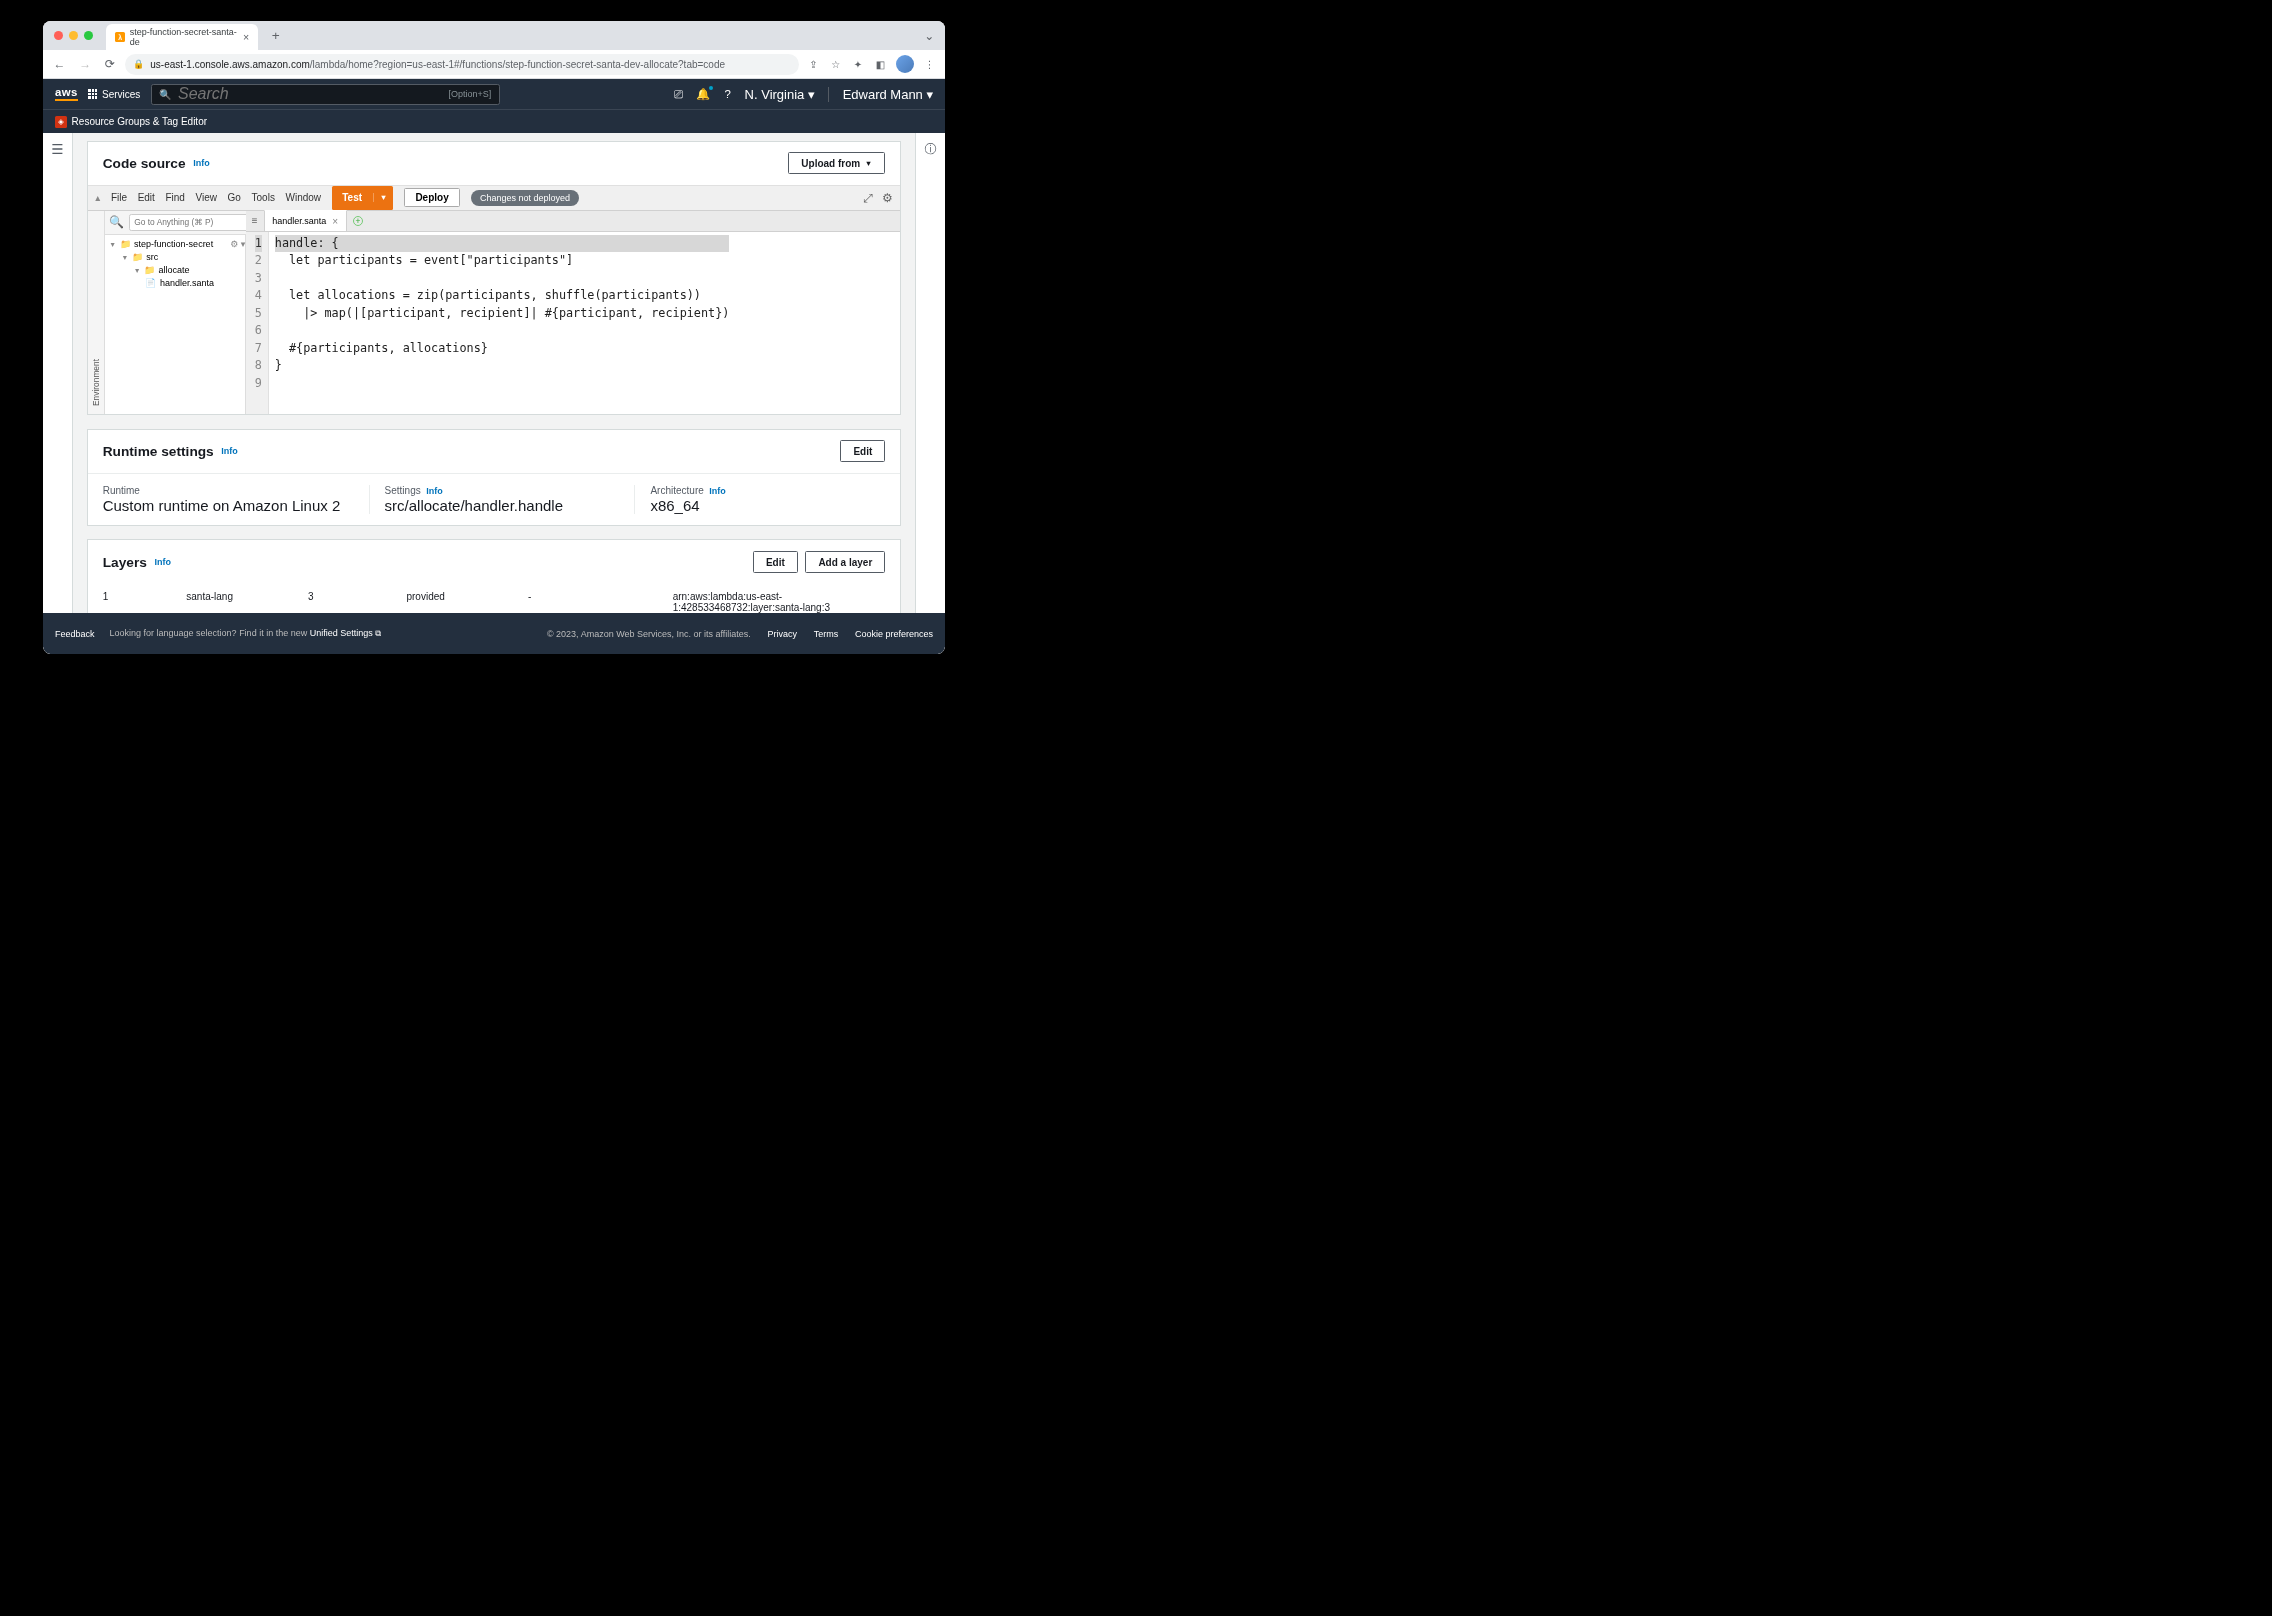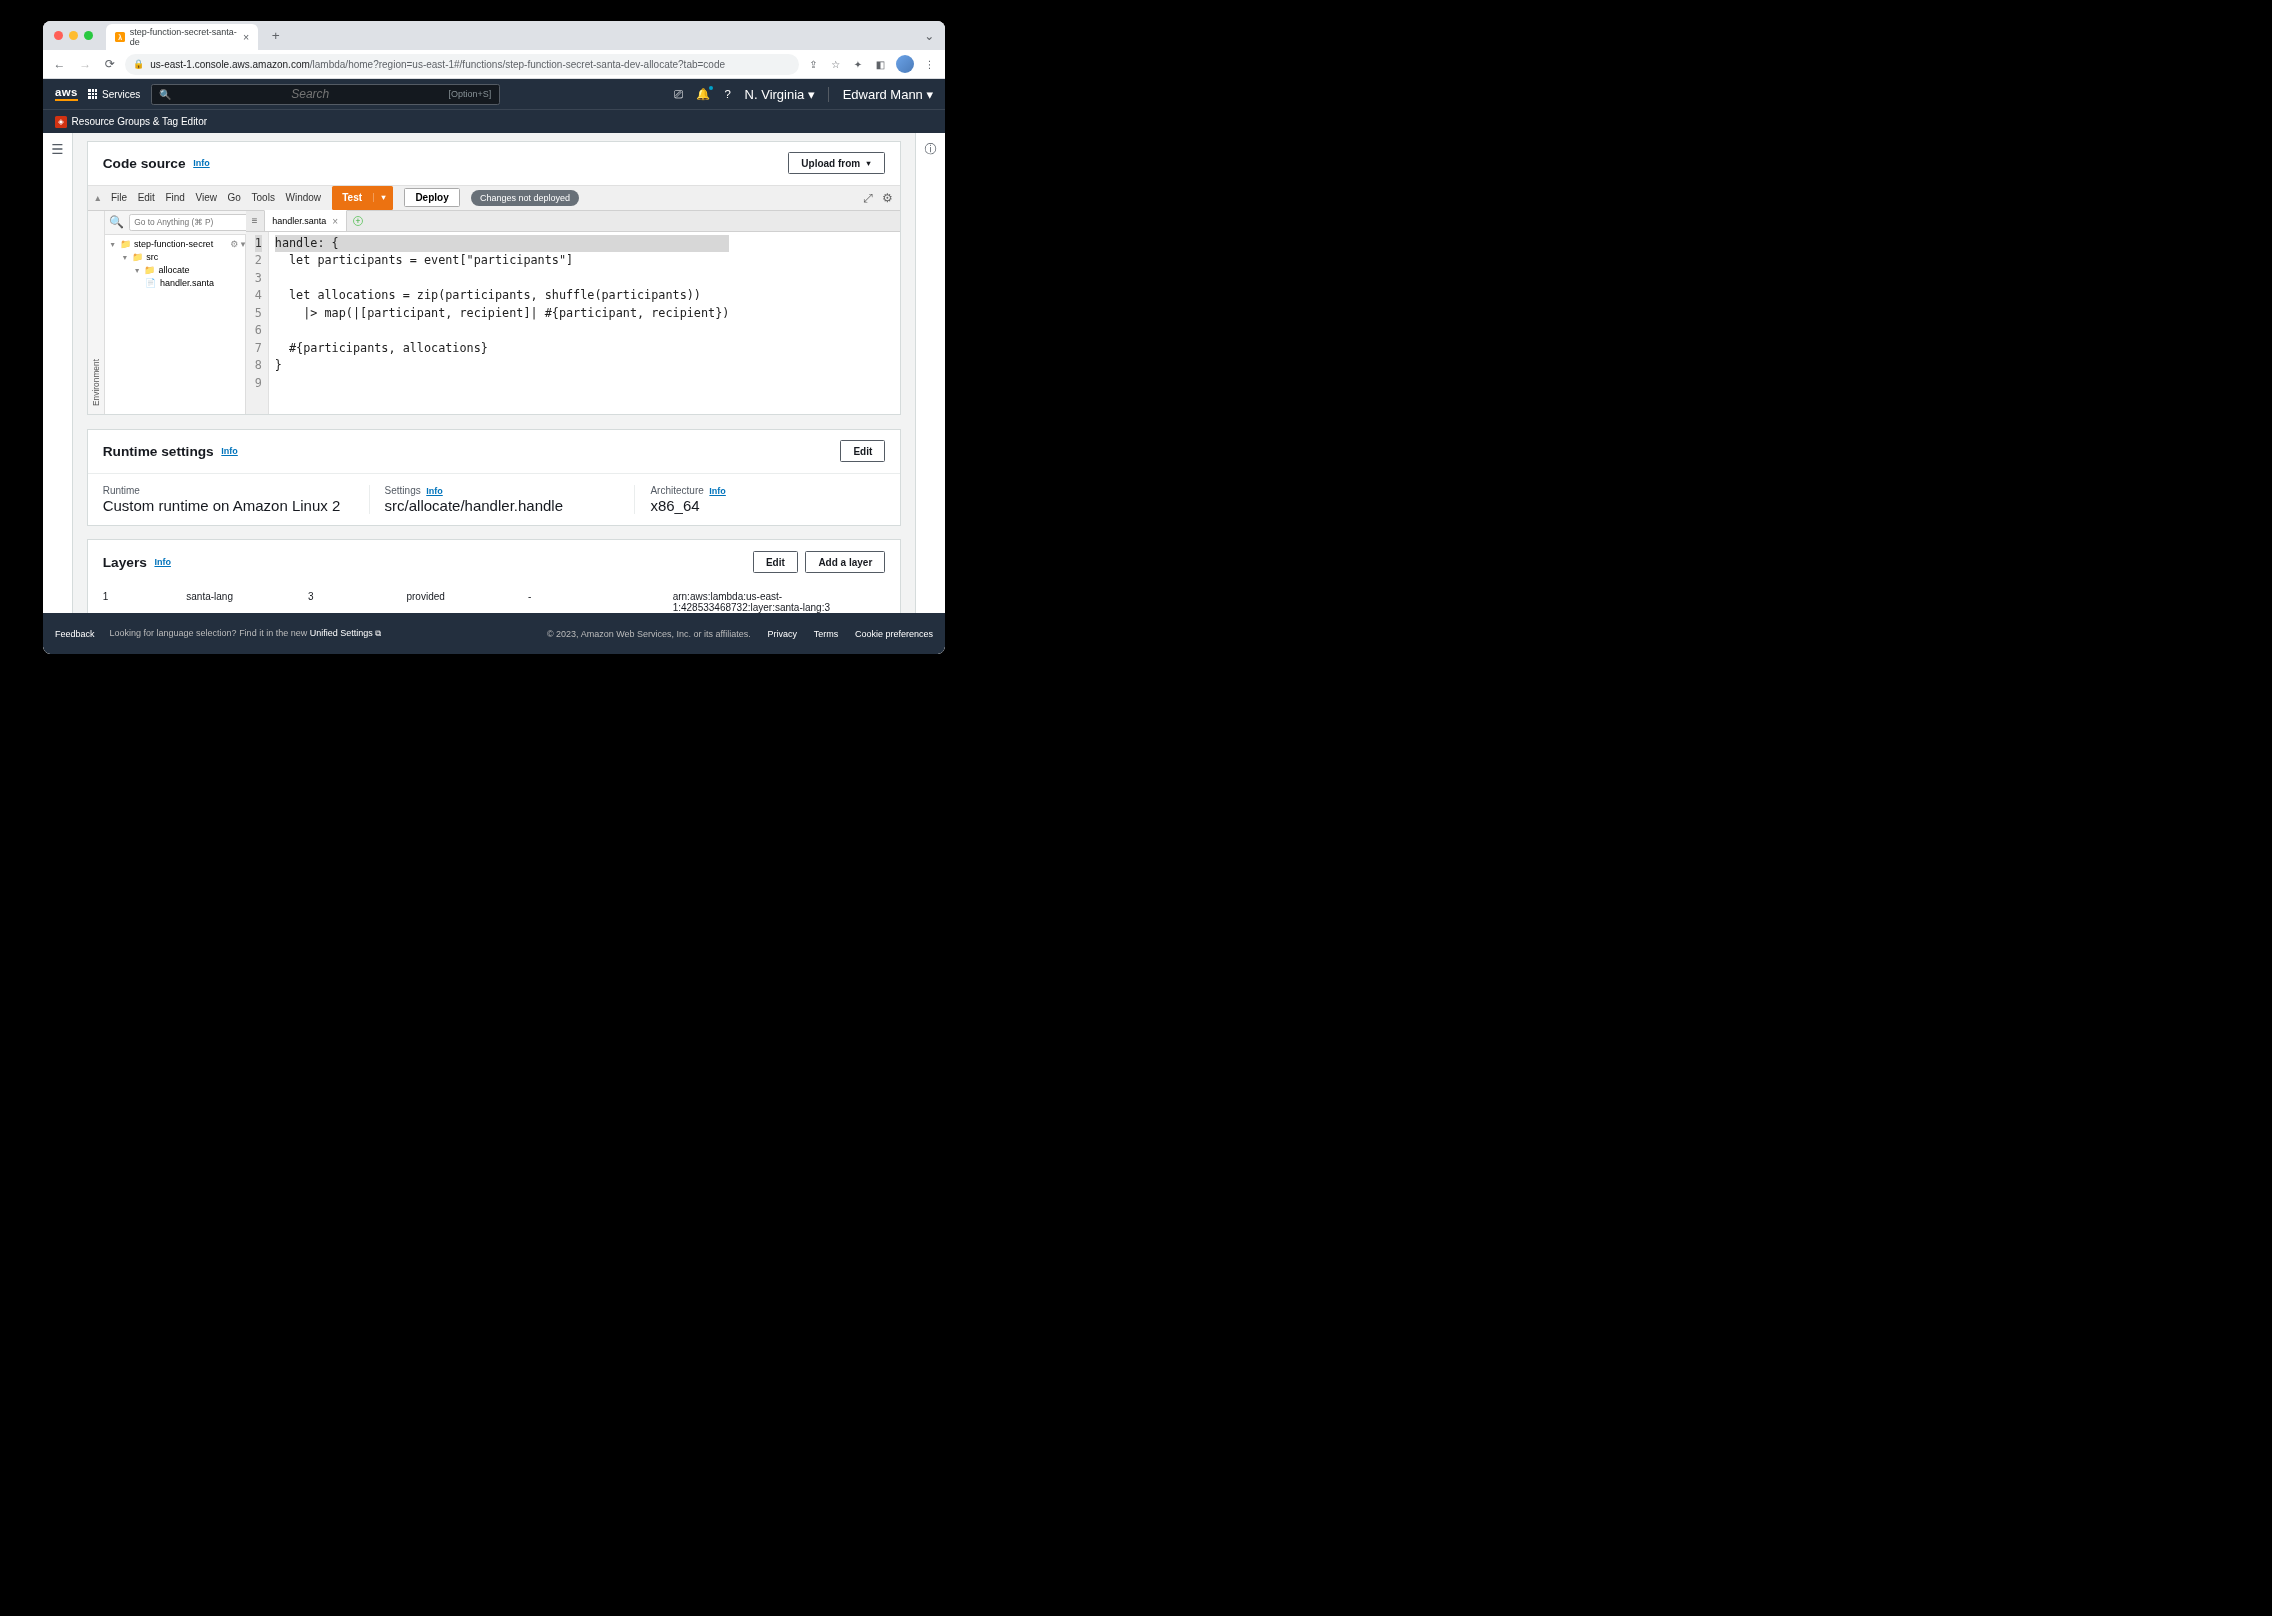--- a/index.html
+++ b/index.html
@@ -22,42 +22,42 @@
 .url-path { color: #5f6368; }
 .tb-icon { cursor: pointer; padding: 3px; }
 .avatar { width: 18px; height: 18px; border-radius: 50%; background: linear-gradient(135deg,#6ba3e8,#4a7ab8); }
 
 .aws-nav { height: 30px; background: #232f3e; display: flex; align-items: center; padding: 0 12px; gap: 10.6px; color: #fff; font-size: 10px; }
 .aws-logo { font-weight: bold; font-size: 11.4px; letter-spacing: 0.4px; border-bottom: 2.3px solid #f90; padding-bottom: 0.8px; line-height: 1; }
 .services-btn { display: flex; align-items: center; gap: 4.6px; cursor: pointer; }
 .grid-icon { display: grid; grid-template-columns: repeat(3,2.3px); gap: 1.1px; }
 .grid-icon span { width: 2.3px; height: 2.3px; background: #fff; }
 .aws-search { display: flex; align-items: center; background: #14191f; border: 0.8px solid #545b64; border-radius: 2.3px; height: 21px; padding: 0 7.6px; gap: 6px; min-width: 349px; }
-.aws-search input { background: transparent; border: none; color: #ccc; outline: none; flex: 1; font-style: italic; font-size: 12px; text-align: center; }
+.aws-search input { background: transparent; border: none; color: #ccc; outline: none; flex: 1; font-style: italic; font-size: 16px; }
 .search-hint { color: #879196; font-size: 9px; }
 .aws-nav-right { margin-left: auto; display: flex; align-items: center; gap: 13.7px; }
 .nav-icon { cursor: pointer; position: relative; font-size: 11.4px; }
 .notif-dot { position: absolute; top: -1.5px; right: -2.3px; width: 4.6px; height: 4.6px; border-radius: 50%; background: #00a1c9; }
 .region, .user { cursor: pointer; font-size: 13px; }
 .divider-v { width: 0.8px; height: 15px; background: #545b64; }
 
 .aws-subnav { height: 24px; background: #232f3e; border-top: 0.8px solid #3a4553; display: flex; align-items: center; padding: 0 12px; font-size: 10px; }
 .rg-btn { display: flex; align-items: center; gap: 4.6px; color: #fff; cursor: pointer; }
 .rg-ico { width: 12px; height: 12px; background: #d13212; border-radius: 1.5px; display: flex; align-items: center; justify-content: center; font-size: 7.6px; }
 
 .content-area { display: flex; height: 510px; background: #f2f3f3; }
 .left-handle { width: 30px; background: #fff; border-right: 0.8px solid #d5dbdb; display: flex; justify-content: center; padding-top: 7.6px; }
 .hamburger { cursor: pointer; font-size: 13.7px; color: #545b64; }
 .main-col { flex: 1; overflow-y: auto; padding: 7.6px 13.7px; }
 .right-handle { width: 30px; background: #fff; border-left: 0.8px solid #d5dbdb; display: flex; justify-content: center; padding-top: 7.6px; }
 
 .panel { background: #fff; border: 0.8px solid #d5dbdb; margin-bottom: 13.7px; }
 .panel-header { display: flex; align-items: center; padding: 10.6px 15px; gap: 7.6px; }
 .panel-title { font-size: 13.7px; font-weight: 700; color: #16191f; }
-.info-link { color: #0073bb; font-size: 9px; font-weight: 700; cursor: pointer; text-decoration: underline; }
+.info-link { color: #0073bb; font-size: 9px; font-weight: 700; cursor: pointer; }
 .header-actions { margin-left: auto; display: flex; gap: 7.6px; }
 .btn { border: 0.8px solid #545b64; background: #fff; color: #16191f; font-weight: 700; font-size: 10px; padding: 4.6px 12px; border-radius: 1.5px; cursor: pointer; display: flex; align-items: center; gap: 4.6px; }
 .caret-down { font-size: 7.6px; }
 
 .ide-toolbar { background: #f0f0f0; border-top: 0.8px solid #e0e0e0; border-bottom: 0.8px solid #d0d0d0; display: flex; align-items: center; height: 26px; padding: 0 7.6px; gap: 10.6px; font-size: 10px; color: #333; }
 .ide-menu-item { cursor: pointer; }
 .ide-collapse { color: #888; cursor: pointer; }
 .test-btn { background: #ec7211; color: #fff; border: none; height: 24px; display: flex; align-items: center; border-radius: 1.5px; overflow: hidden; }
 .test-main { padding: 0 10.6px; cursor: pointer; font-weight: 700; font-size: 10px; }
 .test-drop { border-left: 0.8px solid rgba(255,255,255,.3); padding: 0 6px; cursor: pointer; font-size: 7.6px; }

